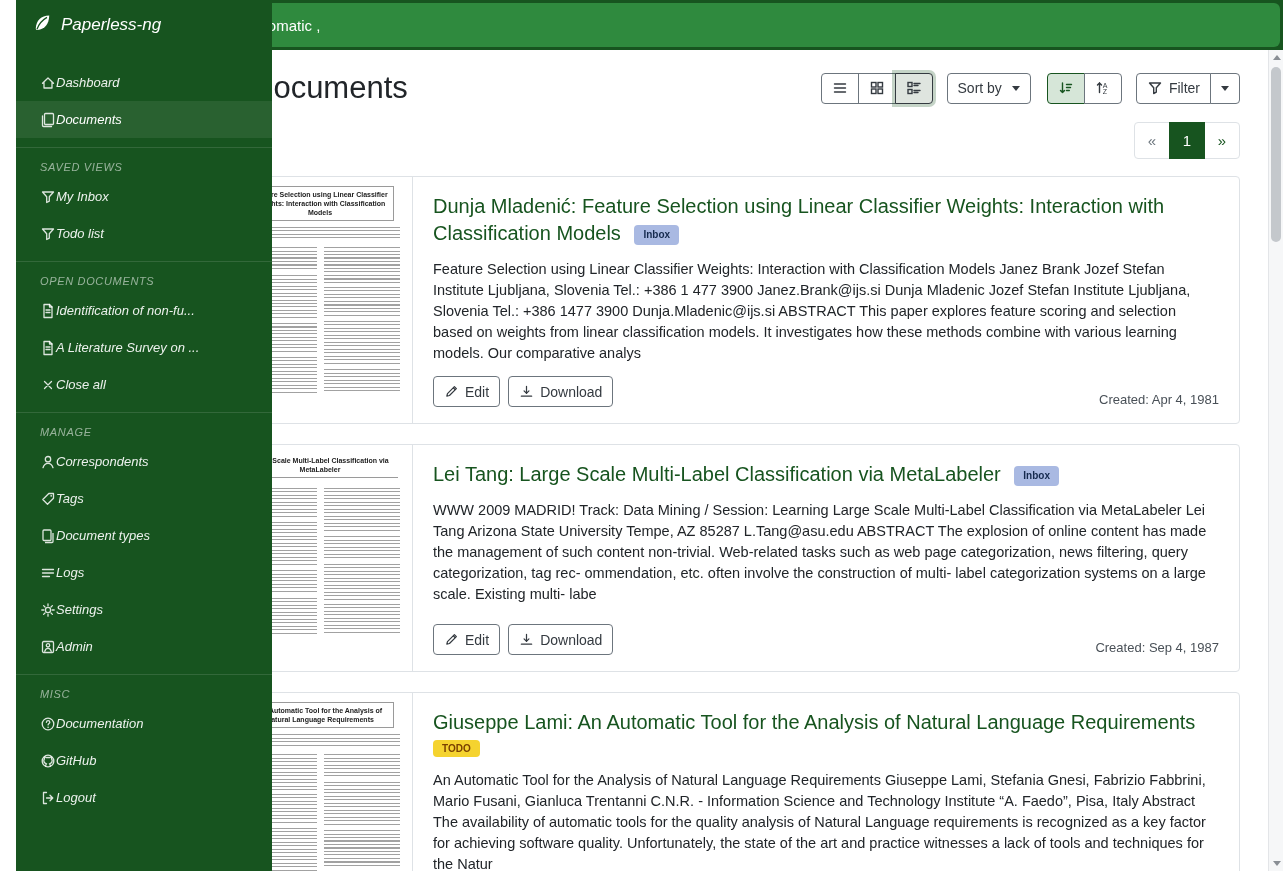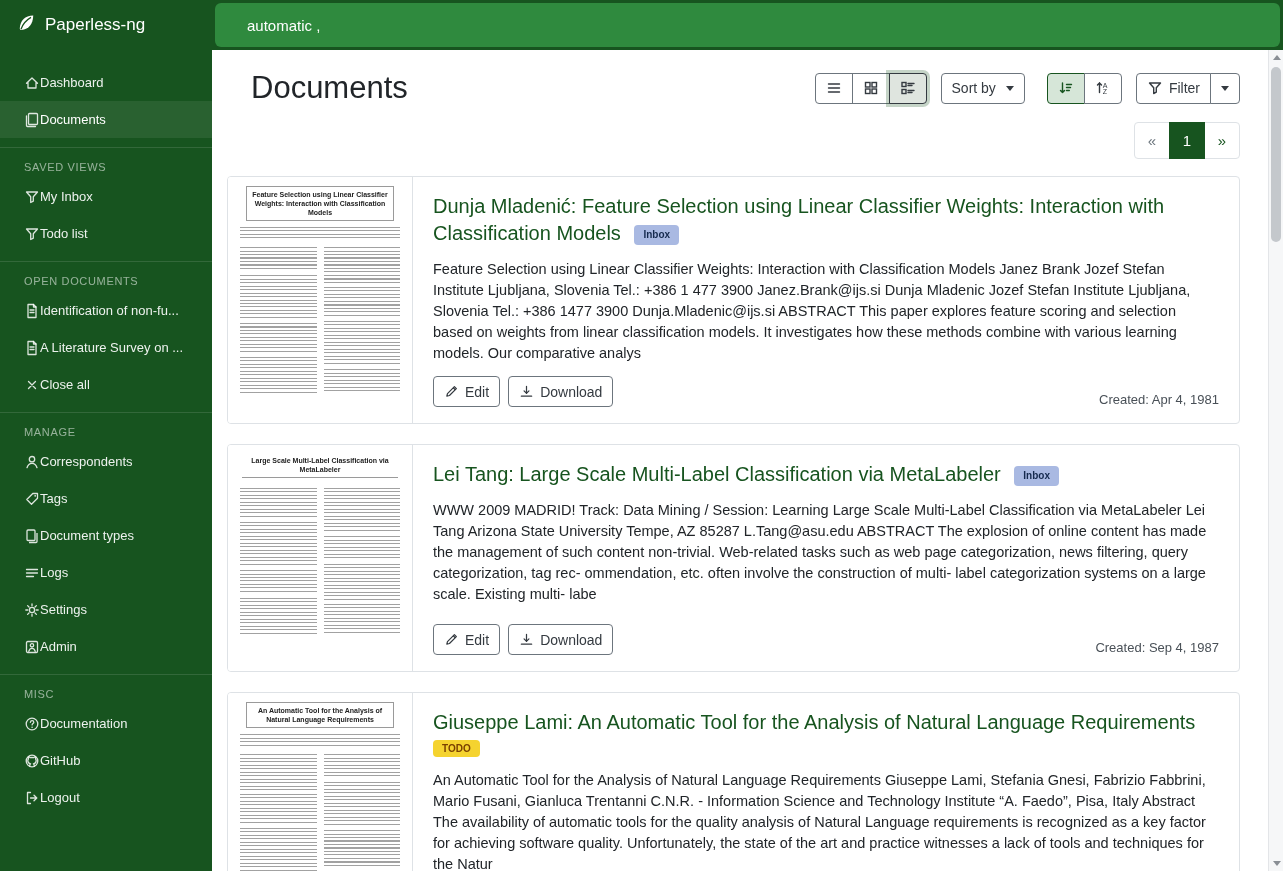--- a/index.html
+++ b/index.html
@@ -1,20 +1,20 @@
 <!DOCTYPE html>
 <html><head>
 <meta charset="utf-8">
 <style>
   * { box-sizing: border-box; margin: 0; padding: 0; }
   html, body { width: 1283px; height: 871px; overflow: hidden; }
   body { font-family: "Liberation Sans", sans-serif; background: #fff; color: #212529; }
 
   
-  .sidebar { position: fixed; left: 0; top: 0; width: 212px; height: 100%; background: #17541f; color: #fff; z-index: 20; }
+  .sidebar { position: fixed; left: 16px; top: 0; width: 256px; height: 100%; background: #17541f; color: #fff; z-index: 20; font-style: italic; }
   .brand { height: 50px; display: flex; align-items: center; gap: 9px; padding: 0 16px; font-size: 17px; color: #fff; }
   .brand svg { flex: 0 0 auto; }
   .nav { padding-top: 14px; }
   .nav-item { display: flex; align-items: center; padding: 8px 16px 8px 24px; font-size: 13px; color: rgba(255,255,255,.92); cursor: pointer; line-height: 21px; }
   .nav-item.active { background: rgba(255,255,255,.08); color: #fff; }
   .nav-item .icon { width: 16px; height: 16px; display: inline-flex; color: rgba(255,255,255,.85); }
   .section { margin-top: 9px; padding-top: 9px; border-top: 1px solid rgba(255,255,255,.12); }
   .section-title { padding: 4px 24px 5px; font-size: 11px; letter-spacing: .06em; color: rgba(255,255,255,.55); }
 
   
@@ -286,21 +286,21 @@
               <svg viewBox="0 0 16 16" width="16" height="16" fill="none" stroke="currentColor" stroke-width="1.4" stroke-linecap="round">
                 <rect x="2" y="2.5" width="4" height="4"></rect>
                 <path d="M8 3.5h6M8 5.5h4"></path>
                 <rect x="2" y="9.5" width="4" height="4"></rect>
                 <path d="M8 10.5h6M8 12.5h4"></path>
               </svg>
             </span>
         </button>
       </div>
 
-      <div style="display:inline-flex; gap:22px;">
+      <div style="display:inline-flex; gap:16px;">
         <button class="btn">
           <span>Sort by</span>
           <span class="caret"></span>
         </button>
         <div class="btn-group">
           <button class="btn sort-active">
             <span>
                 <svg viewBox="0 0 16 16" width="16" height="16" fill="none" stroke="currentColor" stroke-width="1.4" stroke-linecap="round">
                   <path d="M4.5 3v9.5M4.5 12.5 2.5 10.4M4.5 12.5l2-2.1M8.5 4.5h5M8.5 7.5h4M8.5 10.5h2.8"></path>
                 </svg>

